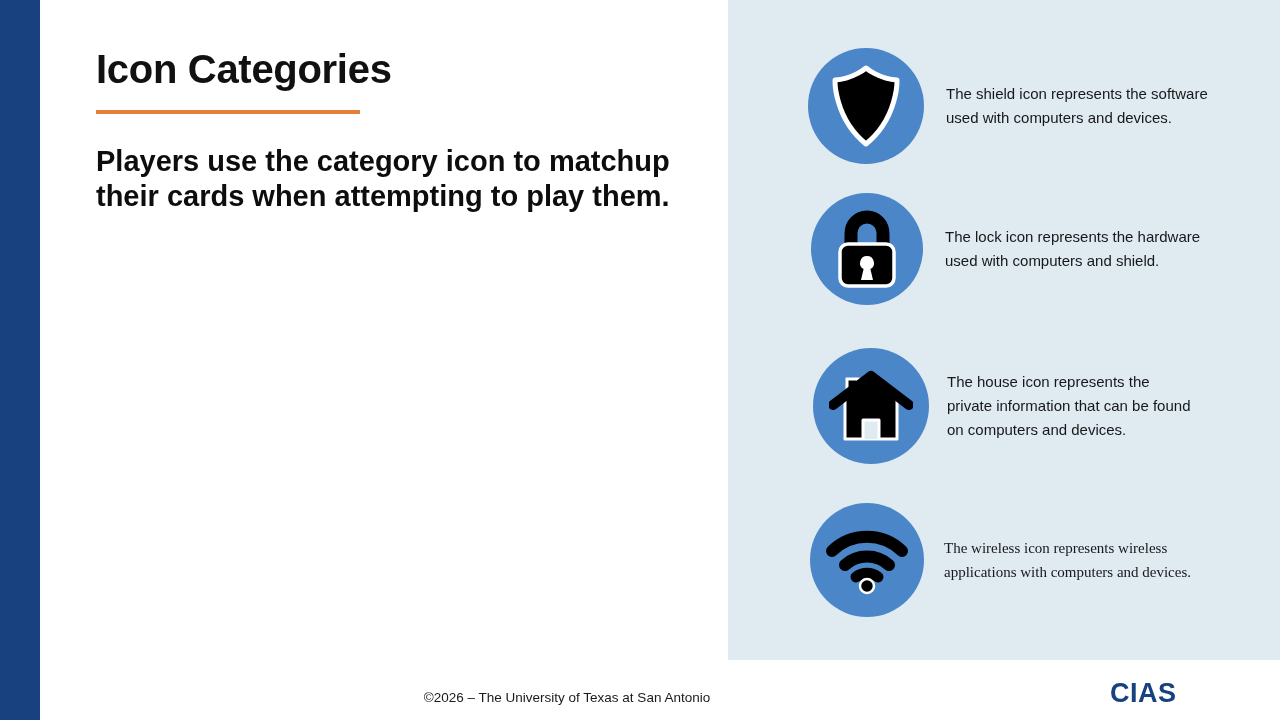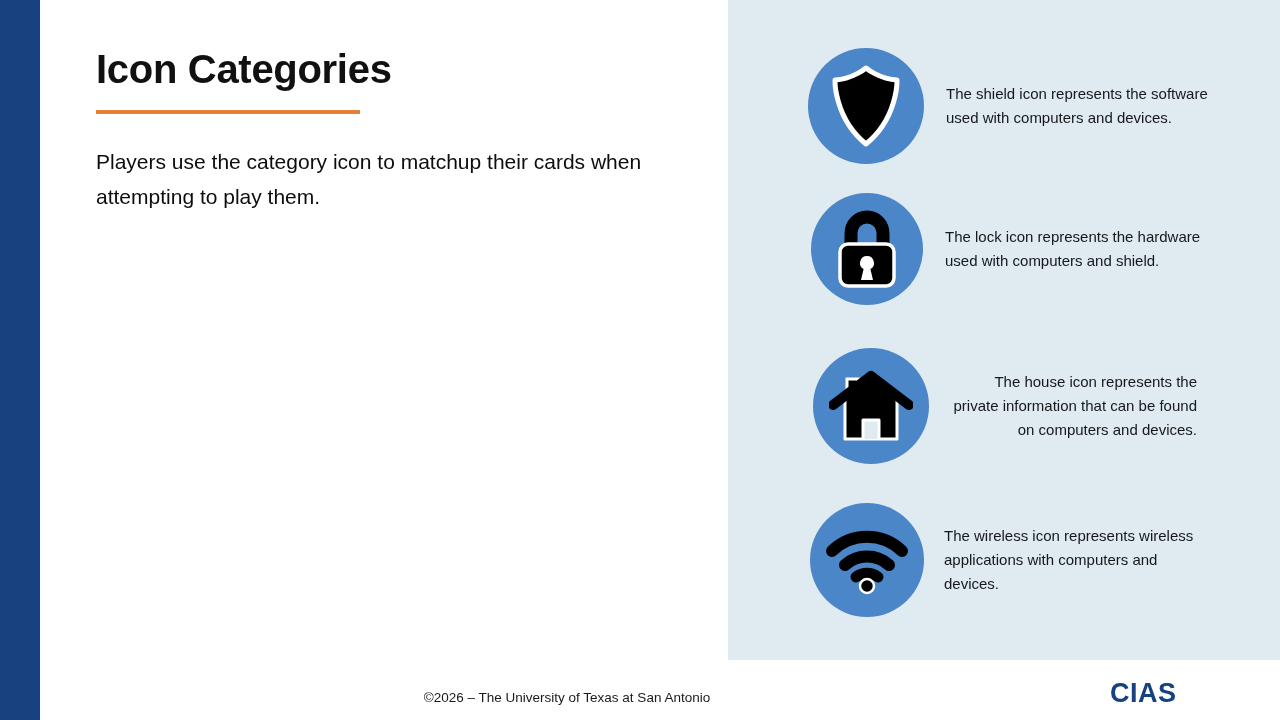--- a/index.html
+++ b/index.html
@@ -47,24 +47,24 @@
     padding: 0;
   }
   .title-rule {
     margin-top: 19px;
     width: 264px;
     height: 4px;
     background: #e5803c;
   }
   .body-text {
     margin-top: 30px;
-    font-size: 21px;
+    font-size: 29px;
     line-height: 35px;
     color: #0d0d0d;
-    font-weight: normal;
+    font-weight: bold;
     width: 580px;
   }
   .body-text p {
     margin: 0 0 35px 0;
   }
   .body-text p:last-child {
     margin-bottom: 0;
   }
   
   .right-panel {
@@ -75,21 +75,21 @@
     height: 660px;
     background: #e0eaf1;
   }
   .icon-row {
     position: absolute;
     display: flex;
     align-items: center;
   }
   .icon-row-0 { left: 80px; top: 48px; }
   .icon-row-1 { left: 83px; top: 193px; }
-  .icon-row-2 { left: 85px; top: 348px; text-align: right; }
+  .icon-row-2 { left: 85px; top: 348px; }
   .icon-row-3 { left: 82px; top: 503px; }
 
   .icon-circle {
     width: 116px;
     height: 116px;
     border-radius: 50%;
     background: #4a86c8;
     flex: 0 0 auto;
     display: flex;
     align-items: center;
@@ -101,21 +101,21 @@
 
   .icon-caption {
     margin-left: 22px;
     font-size: 15px;
     line-height: 24px;
     color: #16181a;
     max-width: 262px;
     font-weight: normal;
   }
   .icon-row-2 .icon-caption { margin-left: 18px; max-width: 250px; }
-  .icon-row-3 .icon-caption { margin-left: 20px; max-width: 268px; }
+  .icon-row-3 .icon-caption { margin-left: 20px; max-width: 268px; font-family: Liberation Serif, serif; }
 
   
   .footer-copy {
     position: absolute;
     left: 0;
     top: 690px;
     width: 1134px;
     text-align: center;
     font-size: 13.5px;
     color: #1a1a1a;

